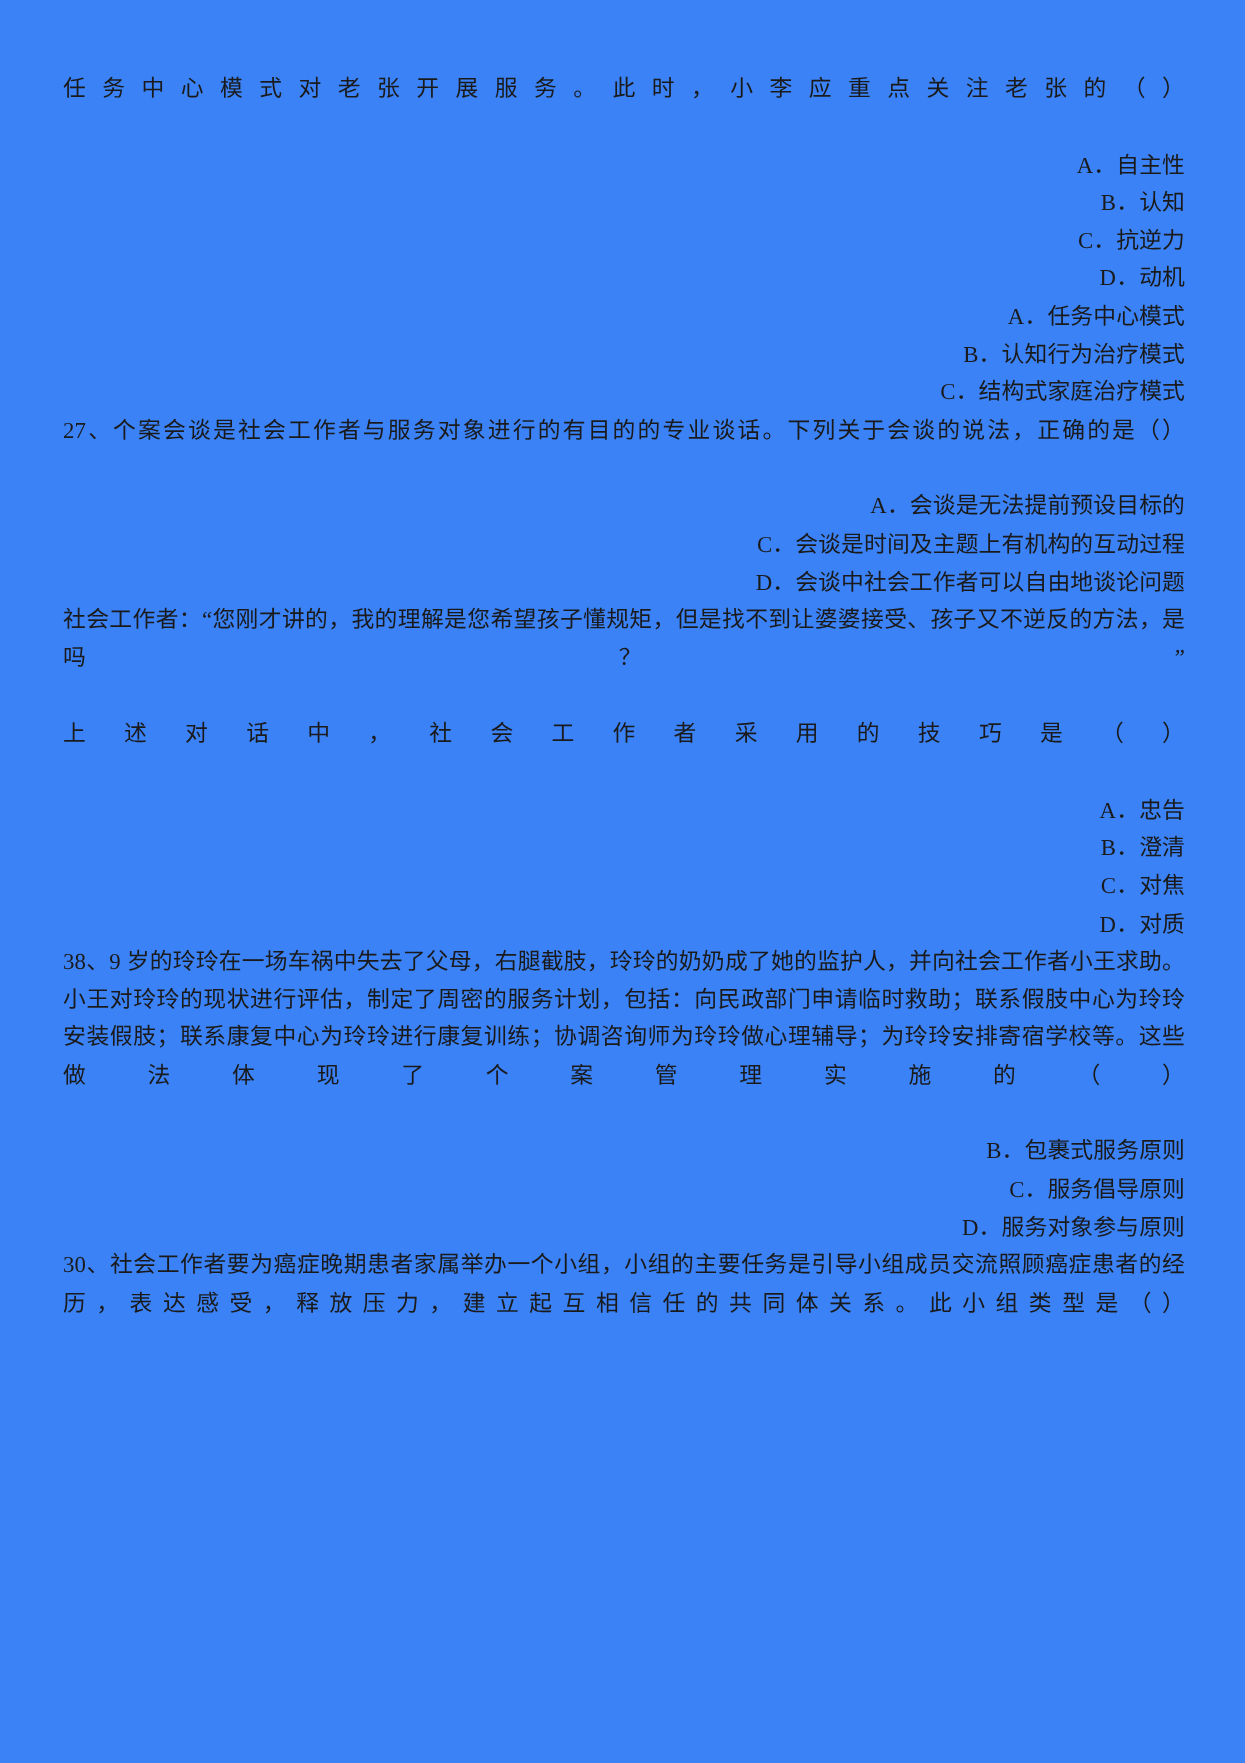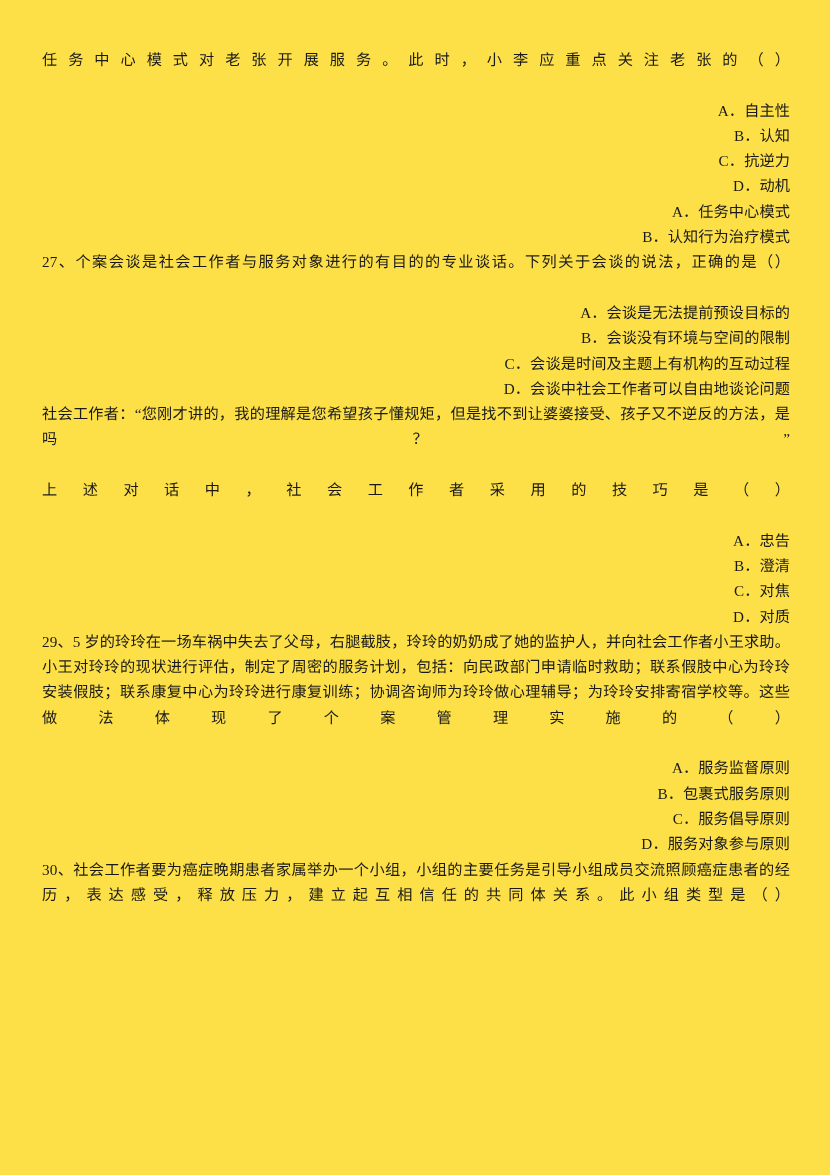--- a/index.html
+++ b/index.html
@@ -51,40 +51,39 @@
   .stem:after {
     content: "";
     display: inline-block;
     width: 100%;
   }
   .nojust:after { display: none; }
 </style>
 </head>
 <body style="background: rgb(255, 255, 255); color: rgb(26, 26, 26);">
 
-<div class="page" style="background: #fde047;">
+<div class="page" style="background: #3b82f6;">
   <div class="content" id="content-root">
       <p class="blk stem">任务中心模式对老张开展服务。此时，小李应重点关注老张的（）</p>
       <p class="blk opt nojust">A．自主性</p>
       <p class="blk opt nojust">B．认知</p>
       <p class="blk opt nojust">C．抗逆力</p>
       <p class="blk opt nojust">D．动机</p>
       <p class="blk opt nojust">A．任务中心模式</p>
       <p class="blk opt nojust">B．认知行为治疗模式</p>
+      <p class="blk opt nojust">C．结构式家庭治疗模式</p>
       <p class="blk stem">27、个案会谈是社会工作者与服务对象进行的有目的的专业谈话。下列关于会谈的说法，正确的是（）</p>
       <p class="blk opt nojust">A．会谈是无法提前预设目标的</p>
-      <p class="blk opt nojust">B．会谈没有环境与空间的限制</p>
       <p class="blk opt nojust">C．会谈是时间及主题上有机构的互动过程</p>
       <p class="blk opt nojust">D．会谈中社会工作者可以自由地谈论问题</p>
       <p class="blk stem">社会工作者：“您刚才讲的，我的理解是您希望孩子懂规矩，但是找不到让婆婆接受、孩子又不逆反的方法，是吗？”</p>
       <p class="blk stem">上述对话中，社会工作者采用的技巧是（）</p>
       <p class="blk opt nojust">A．忠告</p>
       <p class="blk opt nojust">B．澄清</p>
       <p class="blk opt nojust">C．对焦</p>
       <p class="blk opt nojust">D．对质</p>
-      <p class="blk stem">29、5 岁的玲玲在一场车祸中失去了父母，右腿截肢，玲玲的奶奶成了她的监护人，并向社会工作者小王求助。小王对玲玲的现状进行评估，制定了周密的服务计划，包括：向民政部门申请临时救助；联系假肢中心为玲玲安装假肢；联系康复中心为玲玲进行康复训练；协调咨询师为玲玲做心理辅导；为玲玲安排寄宿学校等。这些做法体现了个案管理实施的（）</p>
-      <p class="blk opt nojust">A．服务监督原则</p>
+      <p class="blk stem">38、9 岁的玲玲在一场车祸中失去了父母，右腿截肢，玲玲的奶奶成了她的监护人，并向社会工作者小王求助。小王对玲玲的现状进行评估，制定了周密的服务计划，包括：向民政部门申请临时救助；联系假肢中心为玲玲安装假肢；联系康复中心为玲玲进行康复训练；协调咨询师为玲玲做心理辅导；为玲玲安排寄宿学校等。这些做法体现了个案管理实施的（）</p>
       <p class="blk opt nojust">B．包裹式服务原则</p>
       <p class="blk opt nojust">C．服务倡导原则</p>
       <p class="blk opt nojust">D．服务对象参与原则</p>
       <p class="blk stem">30、社会工作者要为癌症晚期患者家属举办一个小组，小组的主要任务是引导小组成员交流照顾癌症患者的经历，表达感受，释放压力，建立起互相信任的共同体关系。此小组类型是（）</p>
     </div>
 </div>
 
 </body></html>

